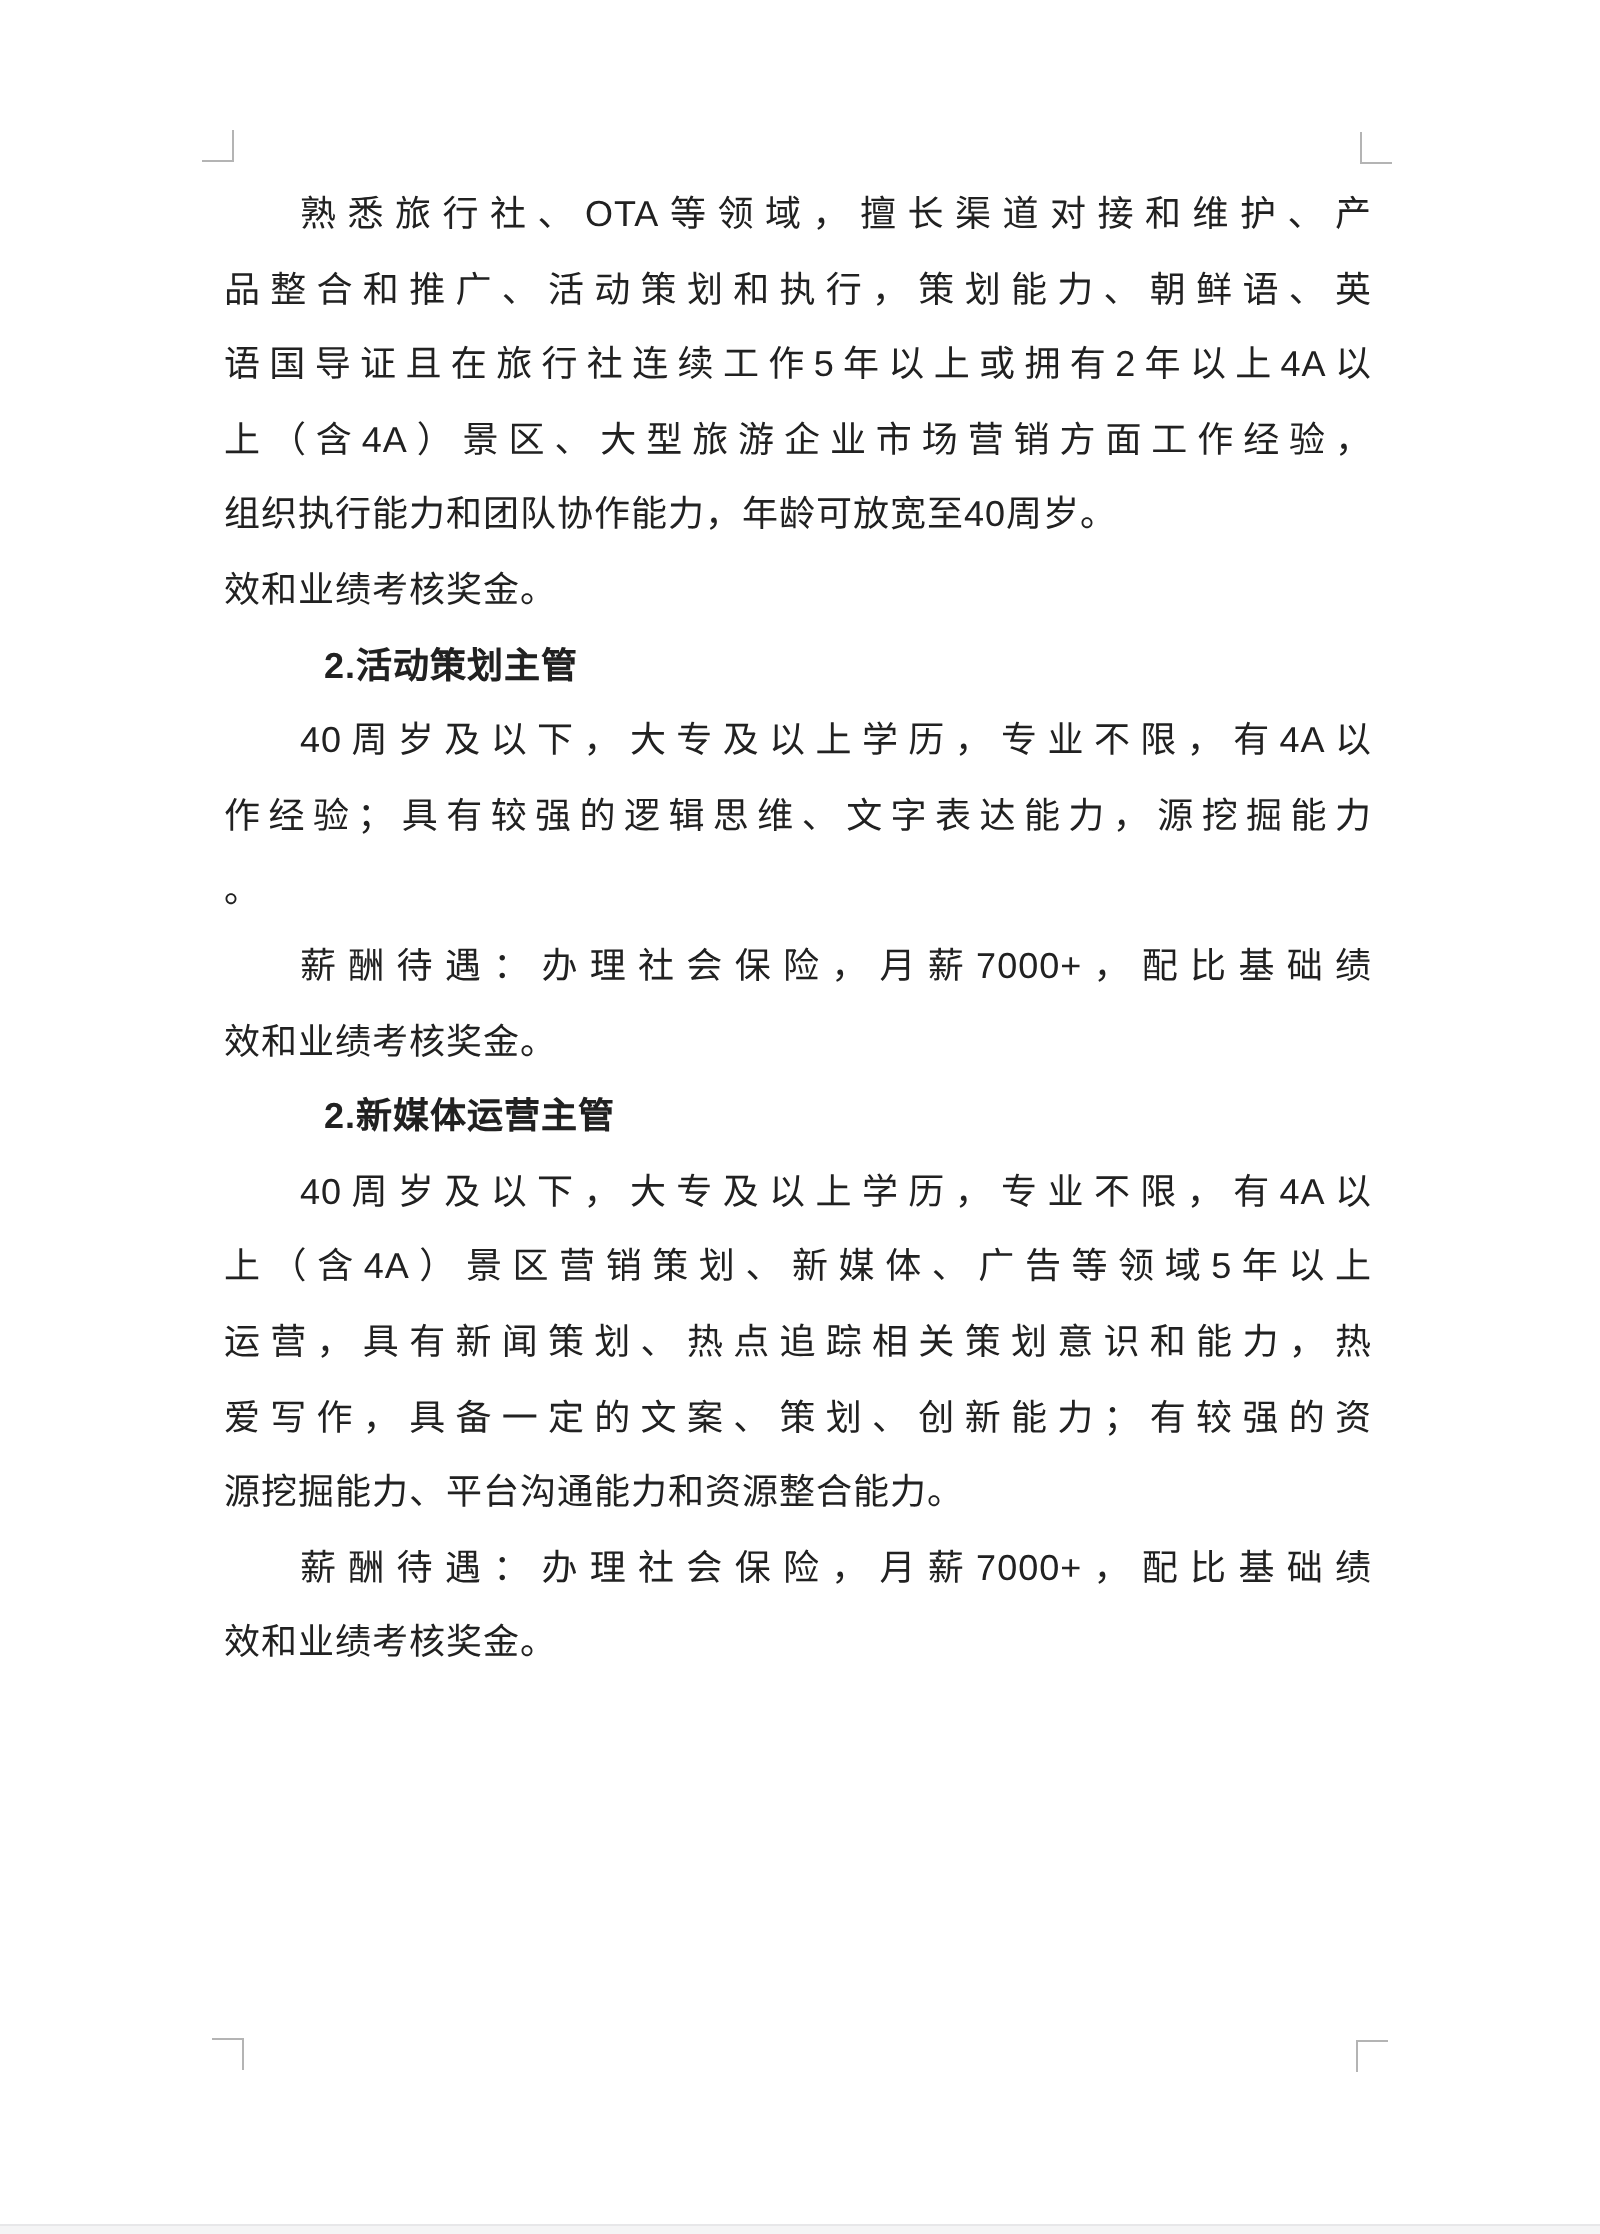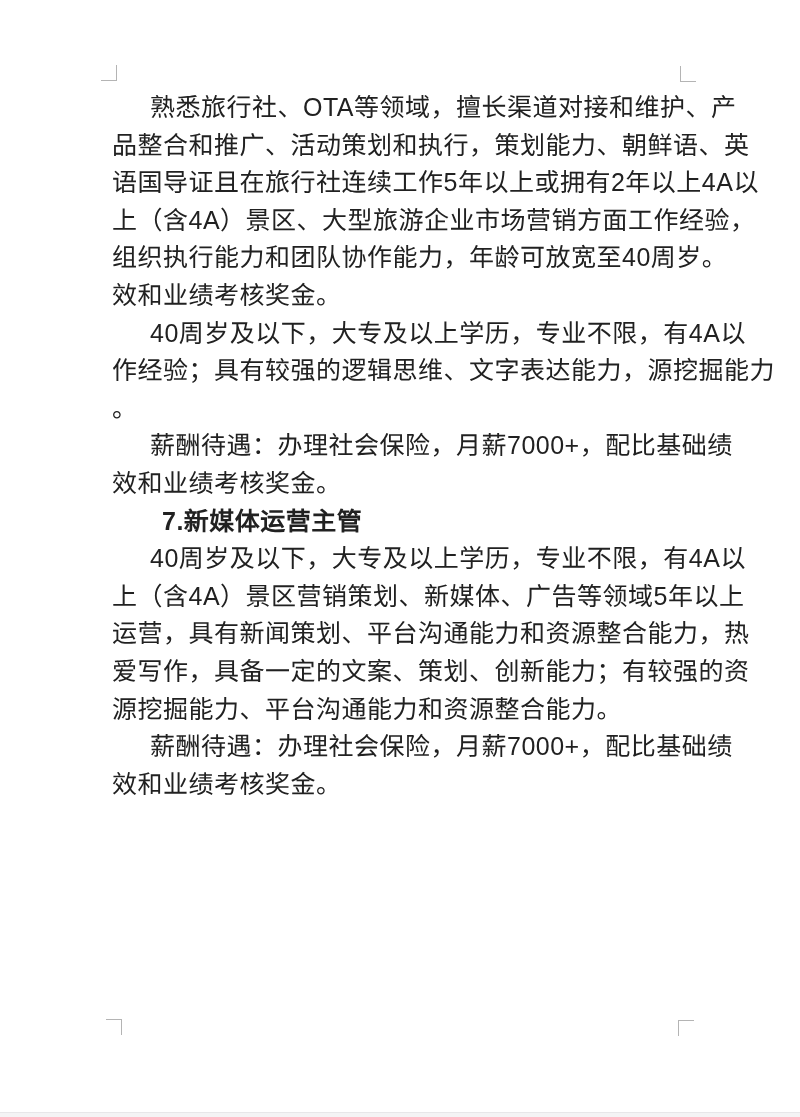--- a/index.html
+++ b/index.html
@@ -24,21 +24,21 @@
     background:var(--page-bg);
   }
   
   .doc-body{
     position:absolute;
     left:112px;
     top:89px;
     width:574px;
   }
   .line{
-    font-size:25px;
+    font-size:18px;
     line-height:37.6px;
     height:37.6px;
     white-space:nowrap;
     letter-spacing:0.5px;
     text-align:left;
   }
   .line.just{
     text-align:justify;
     text-align-last:justify;
     -moz-text-align-last:justify;
@@ -80,29 +80,30 @@
   <div class="mark bl"></div>
   <div class="mark br"></div>
 
   <div class="doc-body">
       <div class="line indent just">熟悉旅行社、OTA等领域，擅长渠道对接和维护、产</div>
       <div class="line just">品整合和推广、活动策划和执行，策划能力、朝鲜语、英</div>
       <div class="line just">语国导证且在旅行社连续工作5年以上或拥有2年以上4A以</div>
       <div class="line just">上（含4A）景区、大型旅游企业市场营销方面工作经验，</div>
       <div class="line">组织执行能力和团队协作能力，年龄可放宽至40周岁。</div>
       <div class="line">效和业绩考核奖金。</div>
+      <div class="line heading">2.活动策划主管</div>
       <div class="line indent just">40周岁及以下，大专及以上学历，专业不限，有4A以</div>
       <div class="line just">作经验；具有较强的逻辑思维、文字表达能力，源挖掘能力</div>
       <div class="line">。</div>
       <div class="line indent just">薪酬待遇：办理社会保险，月薪7000+，配比基础绩</div>
       <div class="line">效和业绩考核奖金。</div>
-      <div class="line heading">7.新媒体运营主管</div>
+      <div class="line heading">2.新媒体运营主管</div>
       <div class="line indent just">40周岁及以下，大专及以上学历，专业不限，有4A以</div>
       <div class="line just">上（含4A）景区营销策划、新媒体、广告等领域5年以上</div>
-      <div class="line just">运营，具有新闻策划、平台沟通能力和资源整合能力，热</div>
+      <div class="line just">运营，具有新闻策划、热点追踪相关策划意识和能力，热</div>
       <div class="line just">爱写作，具备一定的文案、策划、创新能力；有较强的资</div>
       <div class="line">源挖掘能力、平台沟通能力和资源整合能力。</div>
       <div class="line indent just">薪酬待遇：办理社会保险，月薪7000+，配比基础绩</div>
       <div class="line">效和业绩考核奖金。</div>
     </div>
 
   <div class="bottom-strip"></div>
 </div>
 
 </body></html>

